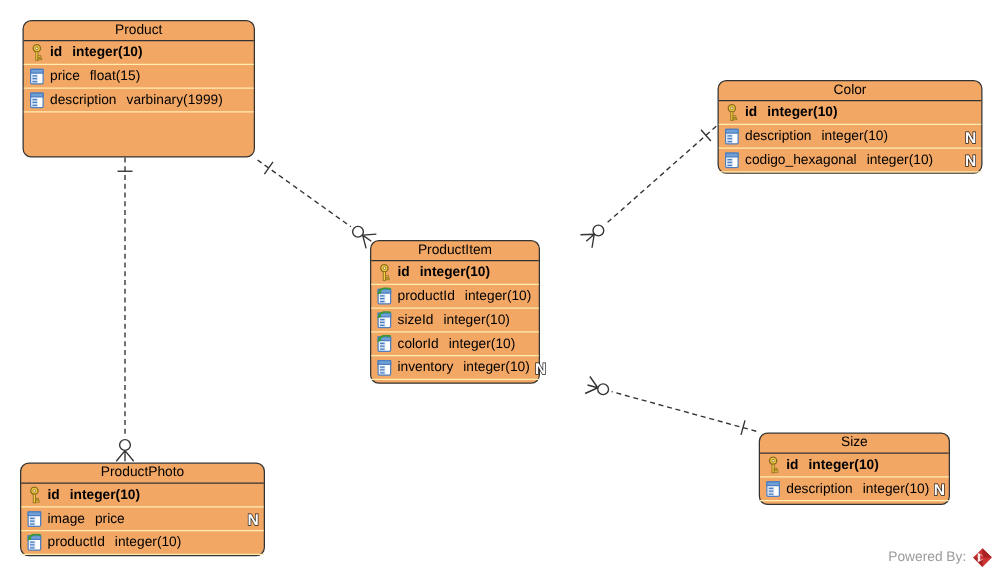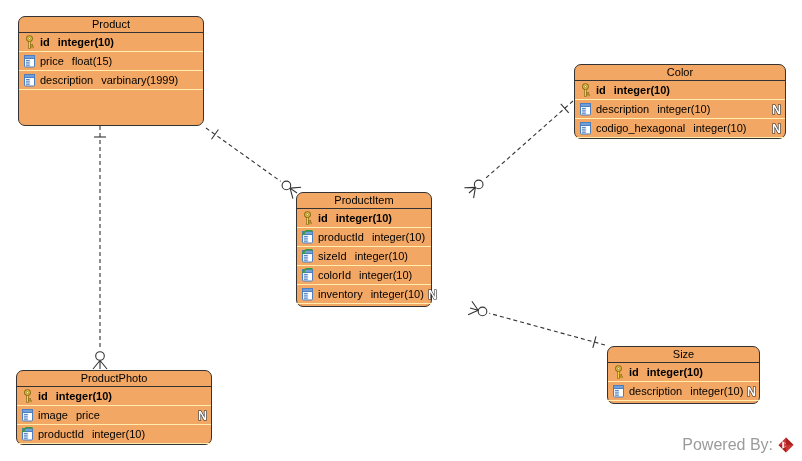--- a/index.html
+++ b/index.html
@@ -27,21 +27,21 @@
     border-bottom:1px solid var(--sep);padding-left:3px;padding-right:2px;
   }
   .erd-row .cicon{display:flex;justify-content:center;align-items:center;width:14px;height:14px;}
   .col-name{padding-left:2px;white-space:nowrap;}
   .col-type{padding-left:8px;white-space:nowrap;}
   .erd-row.pk .col-name,.erd-row.pk .col-type{font-weight:bold;}
   .erd-row.fk .col-name,.erd-row.fk .col-type{}
   .nwrap{display:flex;justify-content:flex-end;align-items:center;}
   .footer{
     position:absolute;right:8px;bottom:7px;display:flex;align-items:center;gap:5px;
-    font-size:16px;color:var(--footer);white-space:nowrap;
+    font-size:11px;color:var(--footer);white-space:nowrap;
   }
   .vp-logo{display:flex;align-items:center;}
 </style>
 </head>
 <body>
 
 <div class="canvas">
   <svg id="edges" xmlns="http://www.w3.org/2000/svg">
       <g fill="none" stroke="#333333" stroke-width="1.1">
         <path d="M206 128 L280.7 181.4" stroke-dasharray="4 3"></path>

